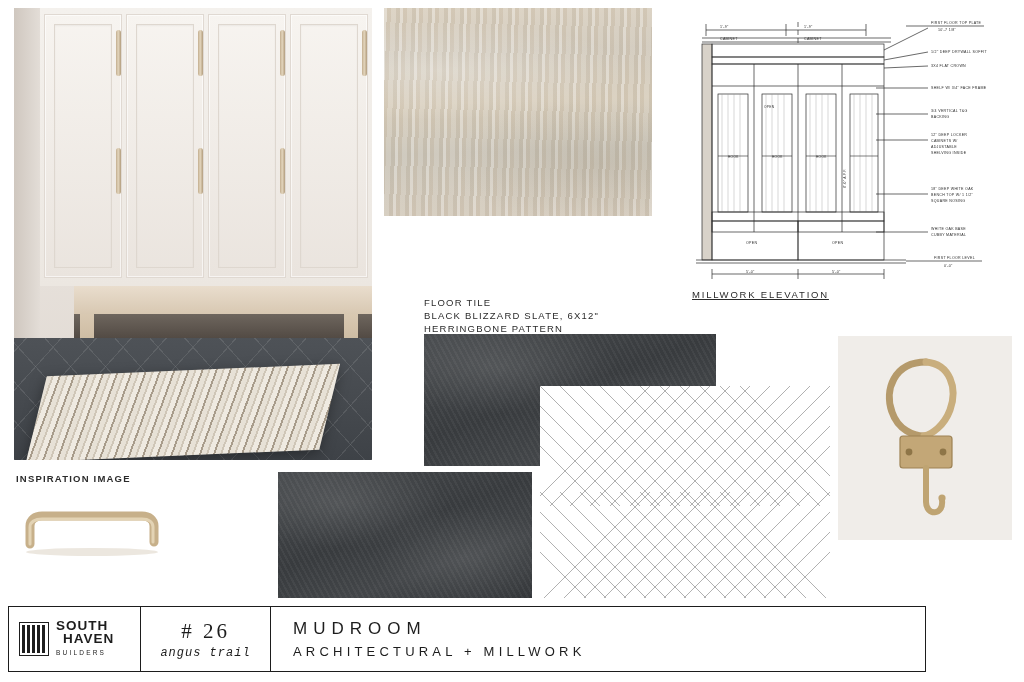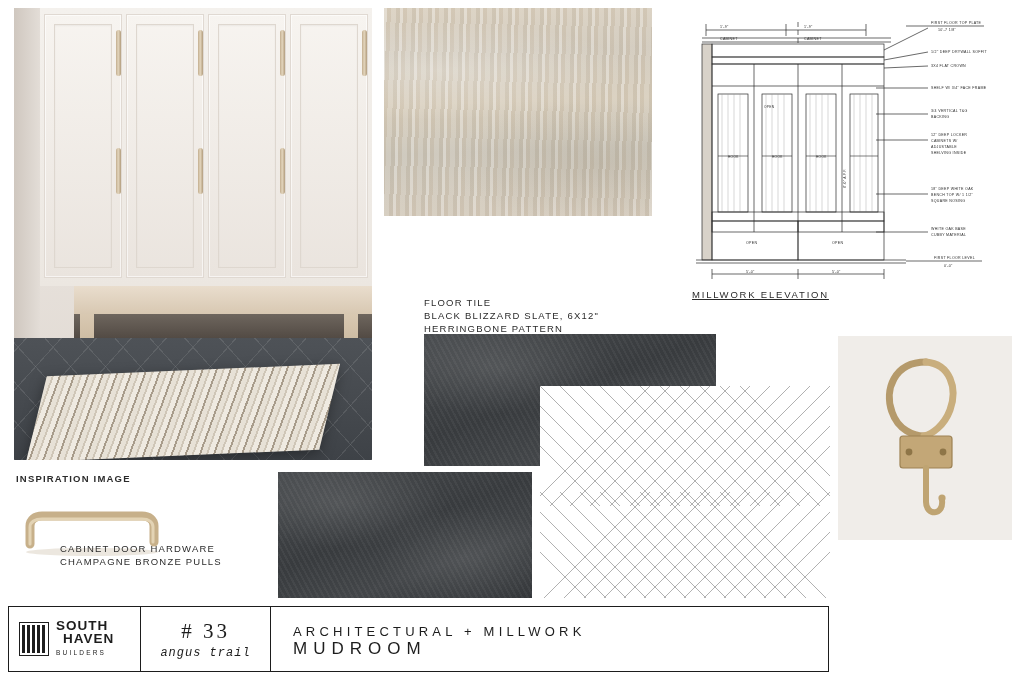--- a/index.html
+++ b/index.html
@@ -158,21 +158,21 @@
   #pull-photo {
     position: absolute; left: 16px; top: 492px;
     width: 170px; height: 64px;
   }
   #inspiration-caption { position: absolute; left: 16px; top: 472px; font-weight: bold; }
   #pull-caption { position: absolute; left: 60px; top: 542px; }
 
   
   #footer {
     position: absolute; left: 8px; top: 606px;
-    width: 821px; height: 66px;
+    width: 918px; height: 66px;
     border: 1.5px solid #1d1d1d;
     display: flex; align-items: stretch;
     background: #fff;
   }
   #logo-cell {
     width: 132px; display: flex; align-items: center; gap: 7px;
     padding-left: 10px;
     border-right: 1.5px solid #1d1d1d;
   }
   #logo-mark {
@@ -444,37 +444,35 @@
   </div>
 
   <div id="pull-photo">
     <svg width="170" height="64" viewBox="0 0 170 64">
       <rect width="170" height="64" fill="#ffffff"></rect>
       <path d="M14 52 L14 34 C14 28 19 24 26 24 L126 24 C133 24 138 28 138 34 L138 50" fill="none" stroke="#c7b08a" stroke-width="9" stroke-linecap="round" stroke-linejoin="round"></path>
       <path d="M14 52 L14 35 C14 30 19 27 26 27 L126 27 C133 27 137 30 137 35 L137 50" fill="none" stroke="#e3d3b4" stroke-width="3" stroke-linecap="round" stroke-linejoin="round"></path>
       <ellipse cx="76" cy="60" rx="66" ry="4" fill="#ece7df"></ellipse>
     </svg>
   </div>
-  <div id="pull-caption" class="lbl">CABINET DOOR HARDWARE
-CHAMPAGNE BRONZE PULLS</div>
 
   <div id="footer">
     <div id="logo-cell">
       <div id="logo-mark">
           <div class="bars"></div>
         </div>
       <div id="logo-text">
         <div class="l1">SOUTH</div>
         <div class="l2">HAVEN</div>
         <div class="l3">BUILDERS</div>
       </div>
     </div>
     <div id="job-cell">
-      <div id="job-number"># 33</div>
+      <div id="job-number"># 26</div>
       <div id="job-name">angus trail</div>
     </div>
     <div id="title-cell">
+      <div id="title-main">MUDROOM</div>
       <div id="title-sub">ARCHITECTURAL + MILLWORK</div>
-      <div id="title-main">MUDROOM</div>
     </div>
   </div>
 
 </div>
 
 </body></html>

